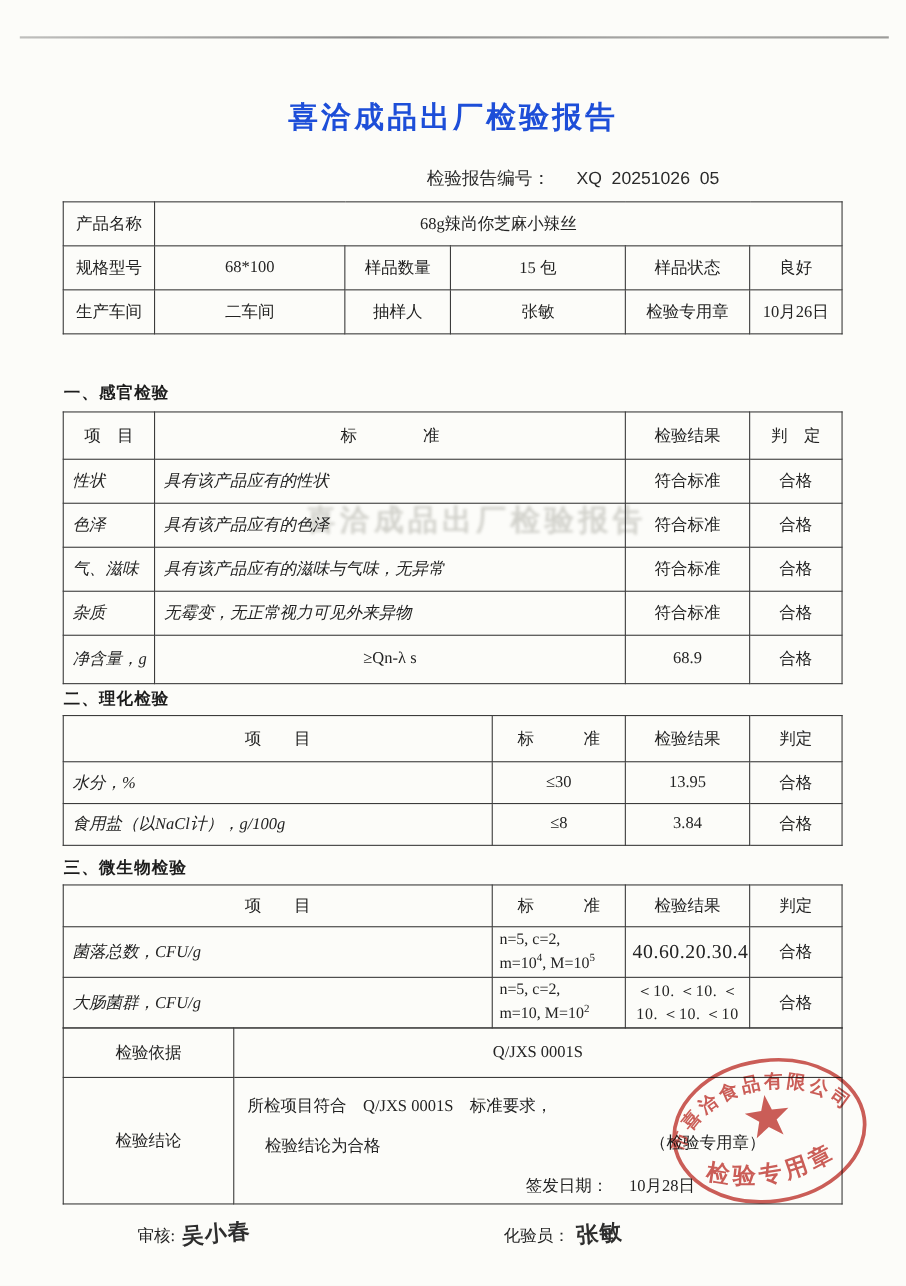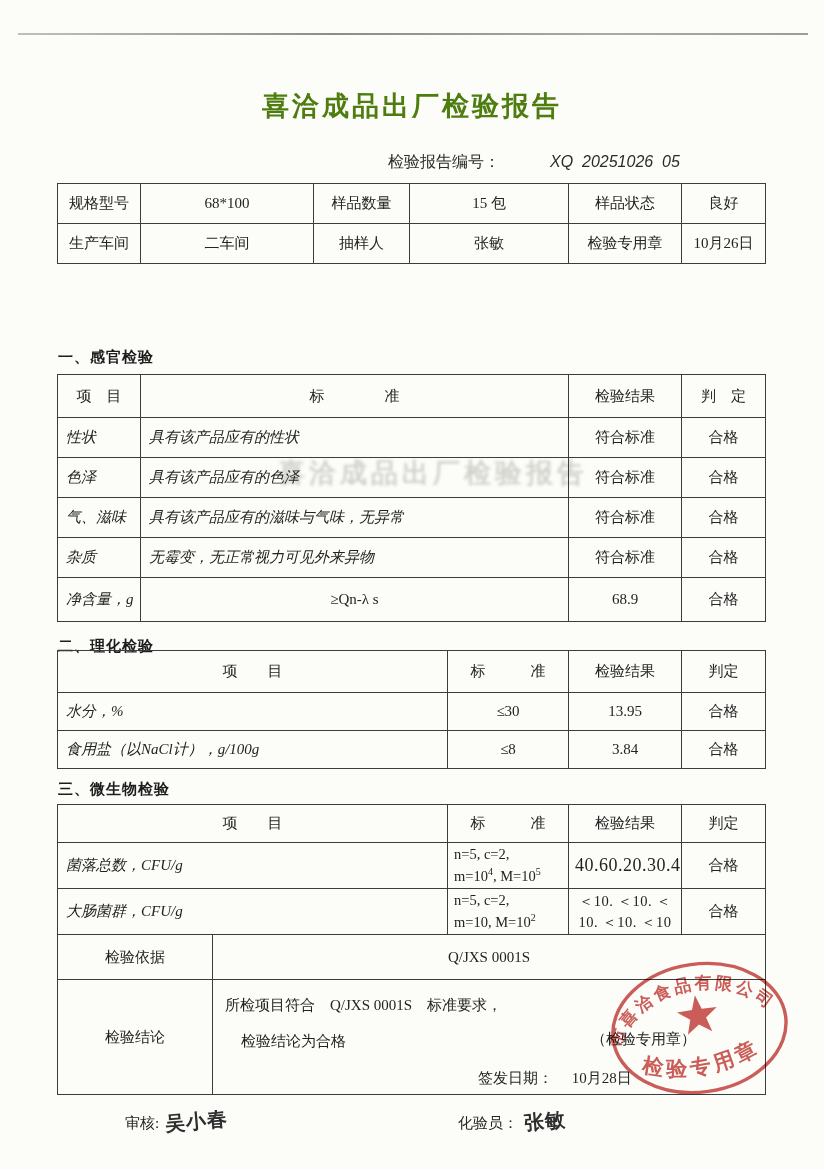--- a/index.html
+++ b/index.html
@@ -5,24 +5,24 @@
   html,body{margin:0;padding:0;background:#e8e8e6;}
   .sheet{
     position:relative;width:824px;height:1169px;margin:0 auto;
     background:#fcfcf9;overflow:hidden;
     font-family:"Liberation Serif","DejaVu Serif",serif;color:#232323;
   }
   .scan-topline{position:absolute;top:33px;left:18px;width:790px;height:2px;
     background:linear-gradient(90deg,#b4b4b2,#787878 40%,#9a9a98 75%,#8b8b89);opacity:.85;}
   .title{position:absolute;top:88px;left:0;width:100%;text-align:center;
     font-family:"Liberation Sans","DejaVu Sans",sans-serif;font-weight:bold;
-    font-size:27px;letter-spacing:3px;color:#4d7c0f;}
+    font-size:27px;letter-spacing:3px;color:#1d4ed8;}
   .report-line{position:absolute;top:152px;left:388px;
     font-family:"Liberation Sans","DejaVu Sans",sans-serif;font-size:16px;color:#2b2b2b;}
-  .report-line .no{white-space:pre;margin-left:50px;font-style:italic;}
+  .report-line .no{white-space:pre;margin-left:24px;}
   .sec-heading{position:absolute;left:58px;
     font-family:"Liberation Sans","DejaVu Sans",sans-serif;font-weight:bold;
     font-size:15px;color:#1c1c1c;letter-spacing:1px;}
   table.grid{position:absolute;left:57px;width:708px;border-collapse:collapse;table-layout:fixed;}
   table.grid td{border:1.5px solid #3c3c3c;font-size:15px;padding:2px 6px;
     vertical-align:middle;overflow:hidden;}
   .tc{text-align:center;}
   .tl{text-align:left;padding-left:8px !important;font-style:italic;}
   .std2{line-height:1.35;text-align:left;font-size:14.5px;}
   sup{font-size:10px;}
@@ -61,20 +61,24 @@
   <table class="grid" style="top:183px;">
     <colgroup>
         <col style="width:83px">
         <col style="width:173px">
         <col style="width:96px">
         <col style="width:159px">
         <col style="width:113px">
         <col style="width:84px">
       </colgroup>
     <tbody>
+        <tr style="height:40px">
+      <td class="tc">产品名称</td>
+      <td class="tc" colspan="5">68g辣尚你芝麻小辣丝</td>
+    </tr>
     <tr style="height:40px">
       <td class="tc">规格型号</td>
       <td class="tc">68*100</td>
       <td class="tc">样品数量</td>
       <td class="tc">15 包</td>
       <td class="tc">样品状态</td>
       <td class="tc">良好</td>
     </tr>
     <tr style="height:40px">
       <td class="tc">生产车间</td>
@@ -128,21 +132,21 @@
     </tr>
     <tr style="height:44px">
       <td class="tl">净含量，g</td>
       <td class="tc">≥Qn-λ s</td>
       <td class="tc">68.9</td>
       <td class="tc">合格</td>
     </tr>
   </tbody>
     </table>
 
-  <div class="sec-heading" style="top:626px;margin-top:11px;">二、理化检验</div>
+  <div class="sec-heading" style="top:626px;">二、理化检验</div>
   <table class="grid" style="top:650px;">
     <colgroup>
         <col style="width:390px">
         <col style="width:121px">
         <col style="width:113px">
         <col style="width:84px">
       </colgroup>
     <tbody>
         <tr style="height:42px">
       <td class="tc">项　　目</td>

